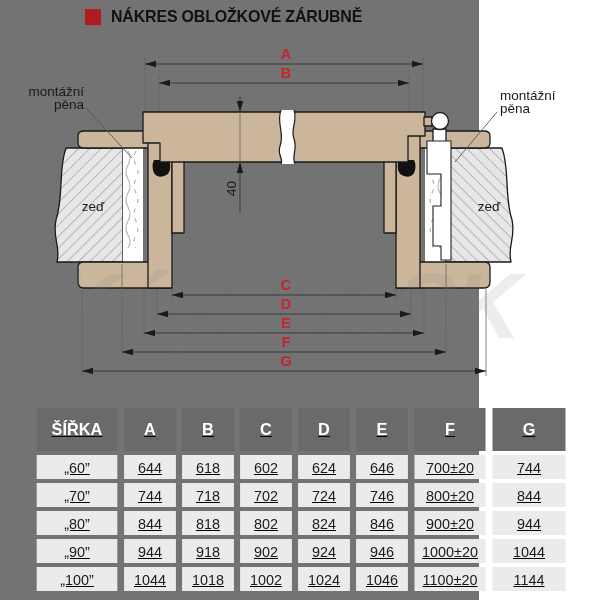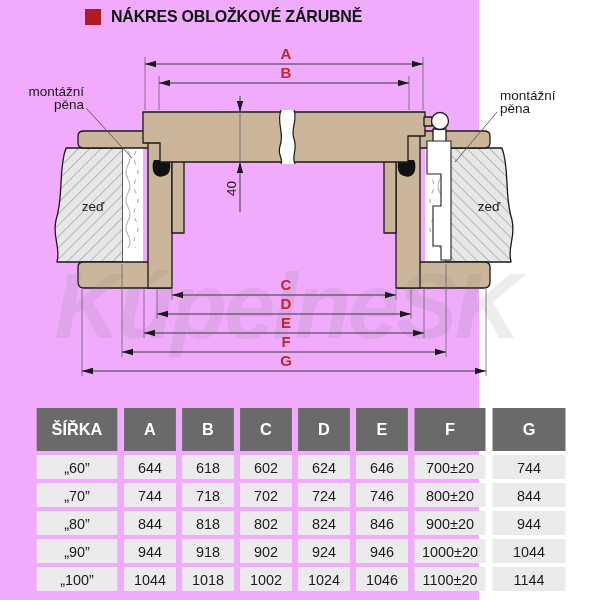--- a/index.html
+++ b/index.html
@@ -1,37 +1,37 @@
 <!DOCTYPE html>
 <html><head>
 <meta charset="utf-8">
 <style>
   html,body{margin:0;padding:0;background:#fff;width:600px;height:600px;overflow:hidden;
             font-family:"Liberation Sans",sans-serif;}
-  .stage{position:relative;width:479px;height:600px;background:#f0abfc;}
+  .stage{position:relative;width:479px;height:600px;background:#737373;}
   
   .title-row{position:absolute;left:85px;top:7px;display:flex;align-items:center;z-index:5;}
   .title-bullet{width:16px;height:16px;background:#b01a20;margin-right:10px;flex:0 0 auto;}
   .title-text{font-size:17px;font-weight:bold;color:#111;letter-spacing:-0.2px;
               transform:scaleX(.94);transform-origin:left center;white-space:nowrap;}
   
   svg.diagram{position:absolute;left:0;top:0;}
   .struct{stroke:#1a1a1a;stroke-width:1.3;stroke-linejoin:round;}
   .wood{fill:#cbb69b;}
   .dimline{stroke:#3a3a3a;stroke-width:1;}
   .extline{stroke:#666;stroke-width:0.8;}
   .leader{stroke:#555;stroke-width:0.9;fill:none;}
   .dimletter{font-size:15px;font-weight:bold;text-anchor:middle;}
   .note{font-size:13.5px;fill:#1a1a1a;}
   .wm{font-size:92px;font-weight:bold;font-style:italic;fill:rgba(125,125,125,0.14);
       text-anchor:middle;letter-spacing:-3px;}
   
   .dim-table{position:absolute;left:35px;top:408px;width:532px;display:grid;
              grid-template-columns:84px 54px 54px 54px 54px 54px 74px 76px;
-             grid-template-rows:43px repeat(5,24px);gap:4px;}
+             grid-template-rows:43px repeat(5,24px);gap:4px;text-decoration:underline;}
   .th{background:#6a6a6a;color:#fff;font-weight:bold;font-size:17px;
       display:flex;align-items:center;justify-content:center;transform:scaleX(.96);}
   .td{background:#ebebeb;color:#1a1a1a;font-size:15px;
       display:flex;align-items:center;justify-content:center;transform:scaleX(.96);}
 </style>
 </head>
 <body>
 
 <div class="stage">
 

